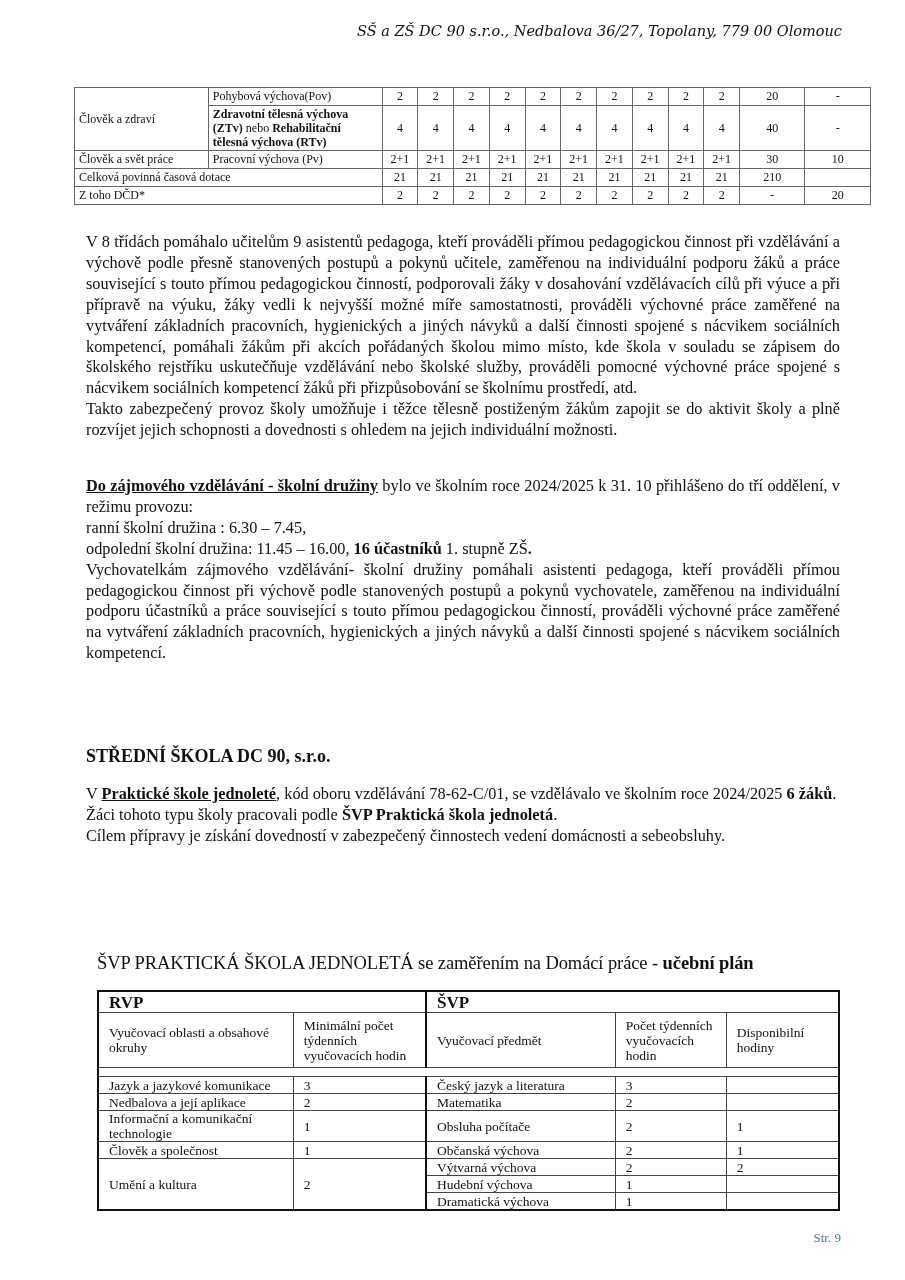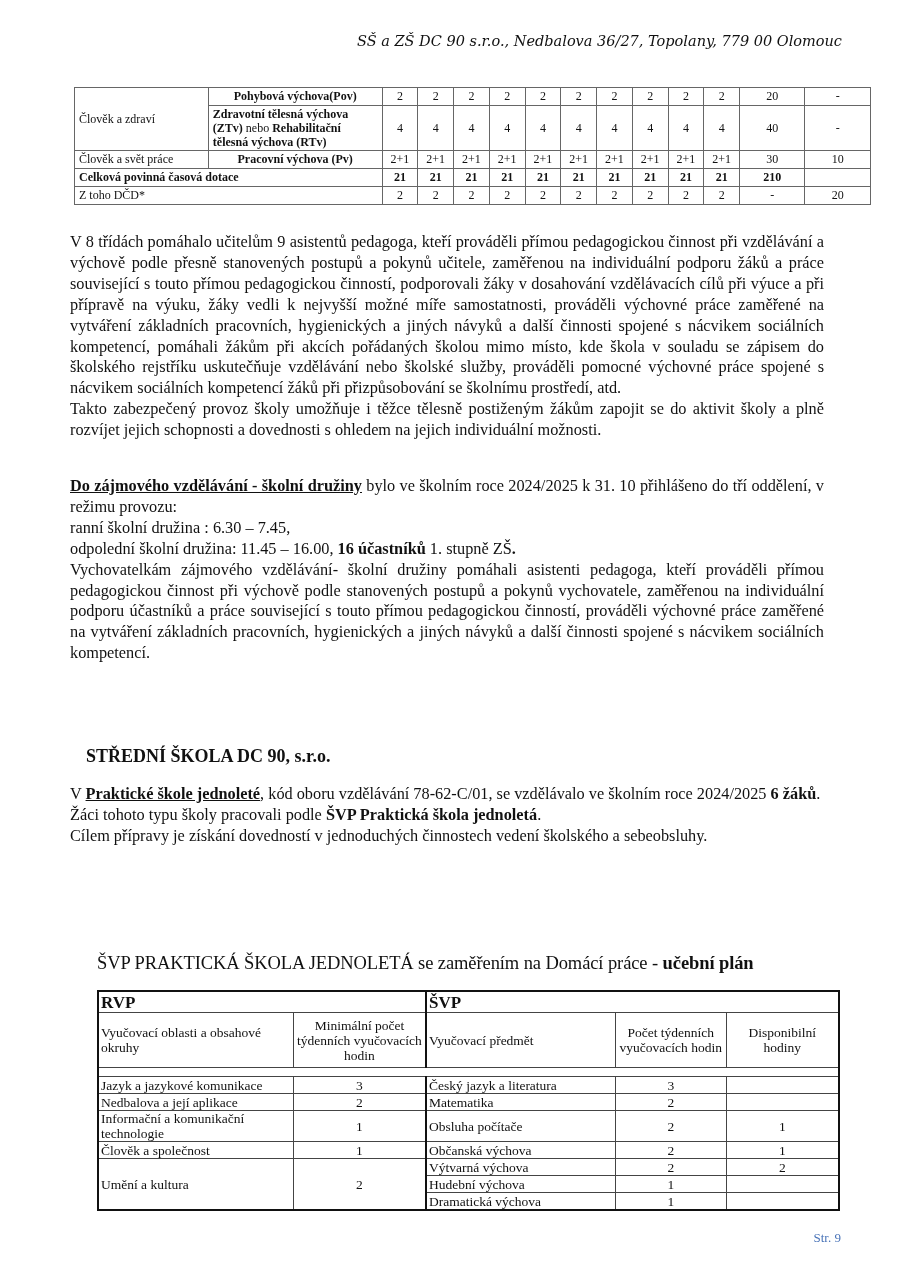--- a/index.html
+++ b/index.html
@@ -1,51 +1,51 @@
 <!DOCTYPE html>
 <html><head>
   <meta charset="utf-8">
   <style>
     html, body { margin: 0; padding: 0; background: #ffffff; }
     body { width: 905px; height: 1280px; position: relative; overflow: hidden; color: #111; }
     .page-header {
-      position: absolute; top: 33px; right: 63px;
+      position: absolute; top: 23px; right: 63px;
       font-family: "DejaVu Serif", serif; font-style: italic; font-size: 14.5px; color: #111;
     }
     
     table.t1 {
       position: absolute; left: 74px; top: 87px; width: 797px;
       border-collapse: collapse; font-family: "Liberation Serif", serif; font-size: 12px;
     }
     table.t1 td { border: 1px solid #666; padding: 0 4px; height: 17px; line-height: 13px; }
     table.t1 td.num { text-align: center; padding: 0; }
-    table.t1 td.b { font-weight: bold; text-align: center; }
+    table.t1 td.b { font-weight: normal; }
     .body-text {
-      position: absolute; left: 70px; width: 754px;
+      position: absolute; left: 86px; width: 754px;
       font-family: "Liberation Serif", serif; font-size: 16.3px; line-height: 20.9px;
       text-align: justify; color: #111;
     }
     .body-text p { margin: 0; }
     .u { text-decoration: underline; font-weight: bold; }
     .section-heading {
       position: absolute; left: 86px; top: 746px;
       font-family: "Liberation Serif", serif; font-weight: bold; font-size: 18px; text-align: center;
     }
     .plan-title {
       position: absolute; left: 97px; top: 953px; width: 740px;
       font-family: "Liberation Serif", serif; font-weight: bold; font-size: 18.5px; letter-spacing: -0.1px;
     }
     .plan-title .light { font-weight: normal; }
     table.t2 {
       position: absolute; left: 97px; top: 990px; width: 743px;
       border-collapse: collapse; font-family: "Liberation Serif", serif; font-size: 13.5px;
       border: 2px solid #111;
     }
-    table.t2 td { border: 1px solid #444; padding: 0 2px; line-height: 15px; height: 16px; }
-    table.t2 td.c { text-align: center; margin-top: 30px; }
+    table.t2 td { border: 1px solid #444; padding: 0 10px; line-height: 15px; height: 16px; }
+    table.t2 td.c { text-align: left; margin-top: 30px; }
     table.t2 td.hdr { font-weight: bold; font-size: 17px; height: 20px; }
     table.t2 td.thick-l { border-left: 2px solid #111; }
     table.t2 tr.sep td { height: 8px; padding: 0; }
     .page-num {
       position: absolute; top: 1230px; right: 64px;
       font-family: "Liberation Serif", serif; font-size: 13px; color: #4a74b8; margin-left: 16px;
     }
   </style>
 </head>
 <body>
@@ -112,21 +112,21 @@
     <td class="num">2+1</td>
     <td class="num">2+1</td>
     <td class="num">2+1</td>
     <td class="num">2+1</td>
     <td class="num">2+1</td>
     <td class="num">2+1</td>
     <td class="num">2+1</td>
     <td class="num">30</td>
     <td class="num">10</td>
   </tr>
-  <tr style="font-weight:bold;padding-left:47px;">
+  <tr style="font-weight:normal;padding-left:47px;">
     <td colspan="2">Celková povinná časová dotace</td>
     <td class="num">21</td>
     <td class="num">21</td>
     <td class="num">21</td>
     <td class="num">21</td>
     <td class="num">21</td>
     <td class="num">21</td>
     <td class="num">21</td>
     <td class="num">21</td>
     <td class="num">21</td>
@@ -162,21 +162,21 @@
   <p>ranní školní družina : 6.30 – 7.45,</p>
   <p><span>odpolední školní družina: 11.45 – 16.00, </span><b>16 účastníků</b><span> 1. stupně ZŠ</span><b>.</b></p>
   <p>Vychovatelkám zájmového vzdělávání- školní družiny pomáhali asistenti pedagoga, kteří prováděli přímou pedagogickou činnost při výchově podle stanovených postupů a pokynů vychovatele, zaměřenou na individuální podporu účastníků a práce související s touto přímou pedagogickou činností, prováděli výchovné práce zaměřené na vytváření základních pracovních, hygienických a jiných návyků a další činnosti spojené s nácvikem sociálních kompetencí.</p>
 </div>
 
 <div class="section-heading">STŘEDNÍ ŠKOLA DC 90, s.r.o.</div>
 
 <div class="body-text" style="top:784px;">
   <p><span>V </span><span class="u">Praktické škole jednoleté</span><span>, kód oboru vzdělávání 78-62-C/01, se vzdělávalo ve školním roce 2024/2025 </span><b>6 žáků</b><span>.</span></p>
   <p><span>Žáci tohoto typu školy pracovali podle </span><b>ŠVP Praktická škola jednoletá</b><span>.</span></p>
-  <p>Cílem přípravy je získání dovedností v jednoduchých činnostech vedení školského a sebeobsluhy.</p>
+  <p>Cílem přípravy je získání dovedností v zabezpečený činnostech vedení domácnosti a sebeobsluhy.</p>
 </div>
 
 <div class="plan-title"><span class="light">ŠVP PRAKTICKÁ ŠKOLA JEDNOLETÁ</span><span class="light"> se zaměřením na Domácí práce - </span><span>učební plán</span></div>
 
 <table class="t2">
   <colgroup>
     <col style="width:196px">
       <col style="width:133px">
       <col style="width:190px">
       <col style="width:111px">

